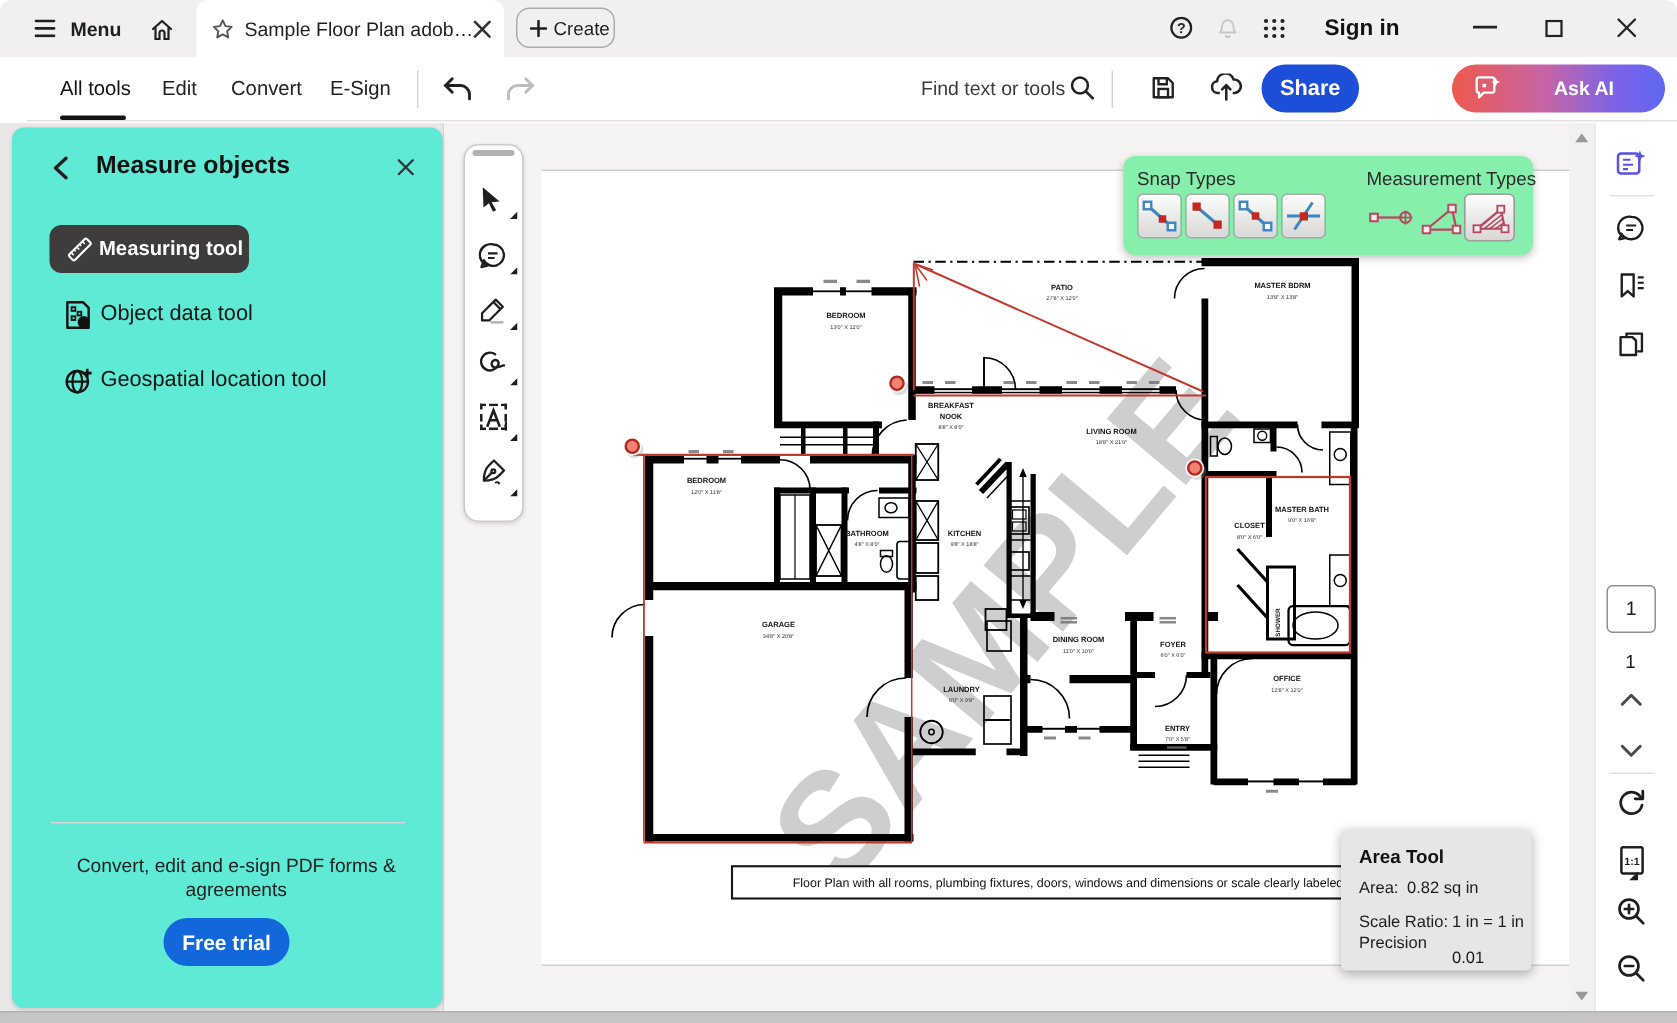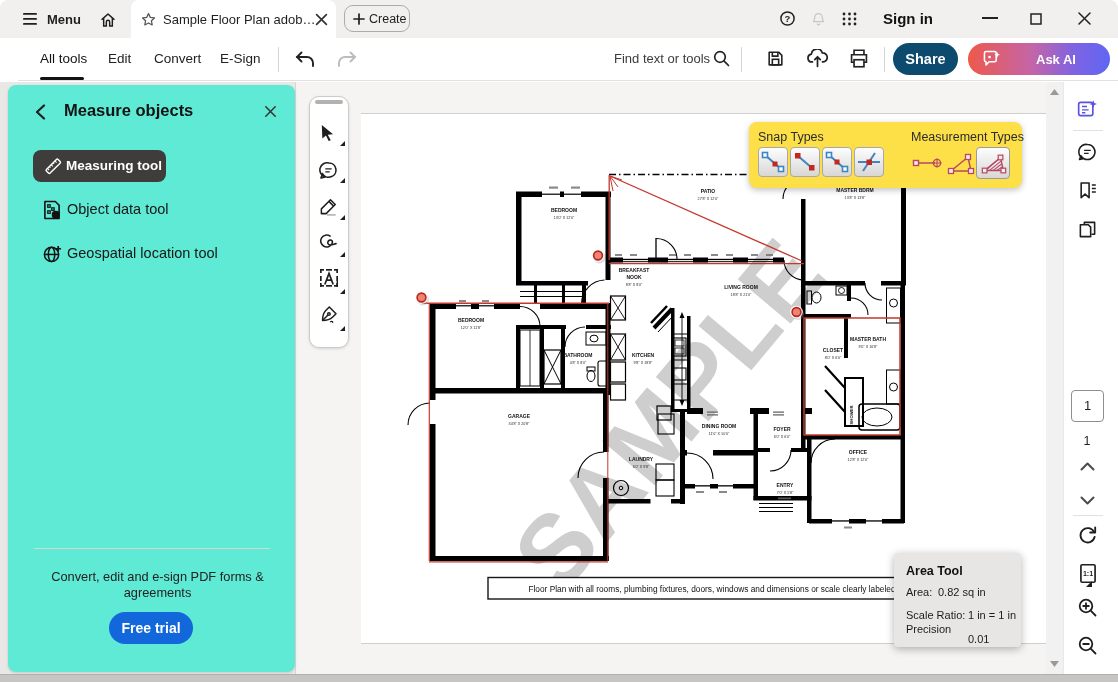--- a/index.html
+++ b/index.html
@@ -118,21 +118,21 @@
   <svg class="ico" style="left:789px;top:11px" width="21" height="19" viewBox="0 0 24 22" fill="none" stroke="#222" stroke-width="2">
       <path d="M7 15 H5.5 a4.5 4.5 0 0 1 -.6 -8.96 A6.5 6.5 0 0 1 17.6 4.6 A5 5 0 0 1 18.5 15 H17" stroke-linejoin="round"></path>
       <path d="M12 9 V20 M12 9 L8.8 12.2 M12 9 L15.2 12.2" stroke-linecap="round"></path>
     </svg>
   <svg class="ico" style="left:831px;top:11px" width="20" height="19" viewBox="0 0 24 23" fill="none" stroke="#222" stroke-width="2">
       <path d="M6 7 V1.5 H18 V7"></path>
       <path d="M6 16 H3 V7 H21 V16 H18"></path>
       <rect x="6" y="13" width="12" height="8.5"></rect>
     </svg>
   <div class="abs" style="left:866px;top:9px;width:1px;height:25px;background:#d6d5d4"></div>
-  <div class="pill" style="left:875px;width:65px;background:#0c4a6e">Share</div>
+  <div class="pill" style="left:823px;width:65px;background:#1d4ed8">Share</div>
   <div class="pill" style="left:950px;width:142px;background:linear-gradient(90deg,#ee594b,#c465a8 45%,#7e63e2 75%,#5f66f5)">
     <svg class="ico" style="left:14px;top:7px" width="19" height="18" viewBox="0 0 24 23" fill="none" stroke="#fff" stroke-width="2">
         <path d="M3 4 a2 2 0 0 1 2 -2 H16 a2 2 0 0 1 2 2 V13 a2 2 0 0 1 -2 2 H9 L5 19 V15 H5 a2 2 0 0 1 -2 -2 Z" stroke-linejoin="round"></path>
         <path d="M19.2 2.2 L20.3 5 L23 6 L20.3 7 L19.2 9.8 L18.1 7 L15.5 6 L18.1 5 Z" fill="#fff" stroke="none"></path>
         <rect x="8" y="7.5" width="3" height="3" fill="#fff" stroke="none"></rect>
       </svg>
     <span style="margin-left:34px;font-size:13px">Ask AI Measuring</span>
   </div>
 </div>
 
@@ -461,21 +461,21 @@
           <path d="M5 0 V5 H0 Z" fill="#1f1f1f"></path>
         </svg>
       <svg class="ico" style="left:30px;top:192px" width="5" height="5" viewBox="0 0 5 5">
           <path d="M5 0 V5 H0 Z" fill="#1f1f1f"></path>
         </svg>
       <svg class="ico" style="left:30px;top:229px" width="5" height="5" viewBox="0 0 5 5">
           <path d="M5 0 V5 H0 Z" fill="#1f1f1f"></path>
         </svg>
     </div>
 
-    <div class="abs" style="left:453px;top:40px;width:273px;height:66px;background:#fde047;border-radius:8px;box-shadow:0 2px 6px rgba(0,0,0,.25)">
+    <div class="abs" style="left:453px;top:22px;width:273px;height:66px;background:#86efac;border-radius:8px;box-shadow:0 2px 6px rgba(0,0,0,.25)">
       <div class="abs" style="left:9px;top:8px;font-size:12.5px;color:#2c2c2c">Snap Types</div>
       <div class="abs" style="left:162px;top:8px;font-size:12.5px;color:#2c2c2c;white-space:nowrap">Measurement Types</div>
       <div class="snapbtn" style="left:9px">
           <svg width="28" height="28" viewBox="0 0 28 28">
             <path d="M6 7 L22 21" stroke="#3c86c4" stroke-width="2"></path>
             <rect x="3.5" y="4.5" width="5" height="5" fill="#fff" stroke="#3c86c4" stroke-width="1.6"></rect>
             <rect x="13.5" y="13.5" width="5" height="5" fill="#c22820"></rect>
             <rect x="19.5" y="18.5" width="5" height="5" fill="#fff" stroke="#3c86c4" stroke-width="1.6"></rect>
           </svg>
         </div>

